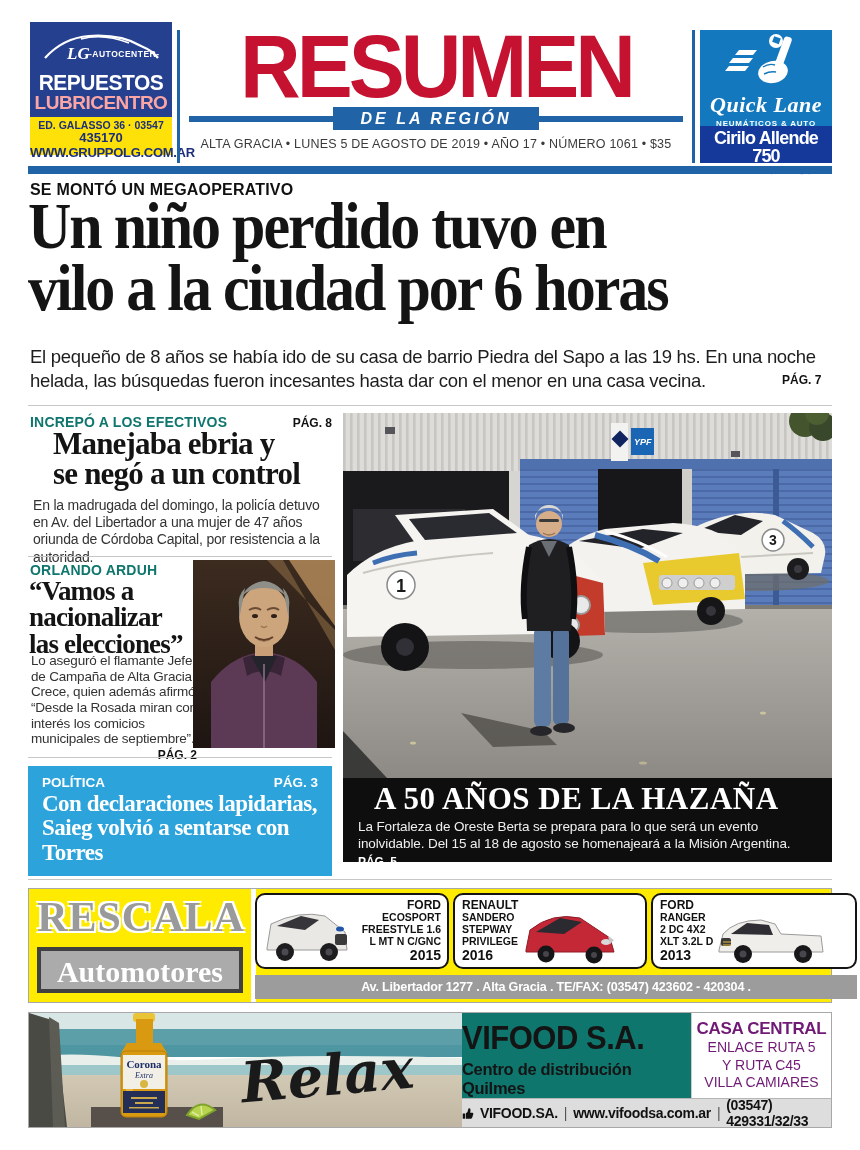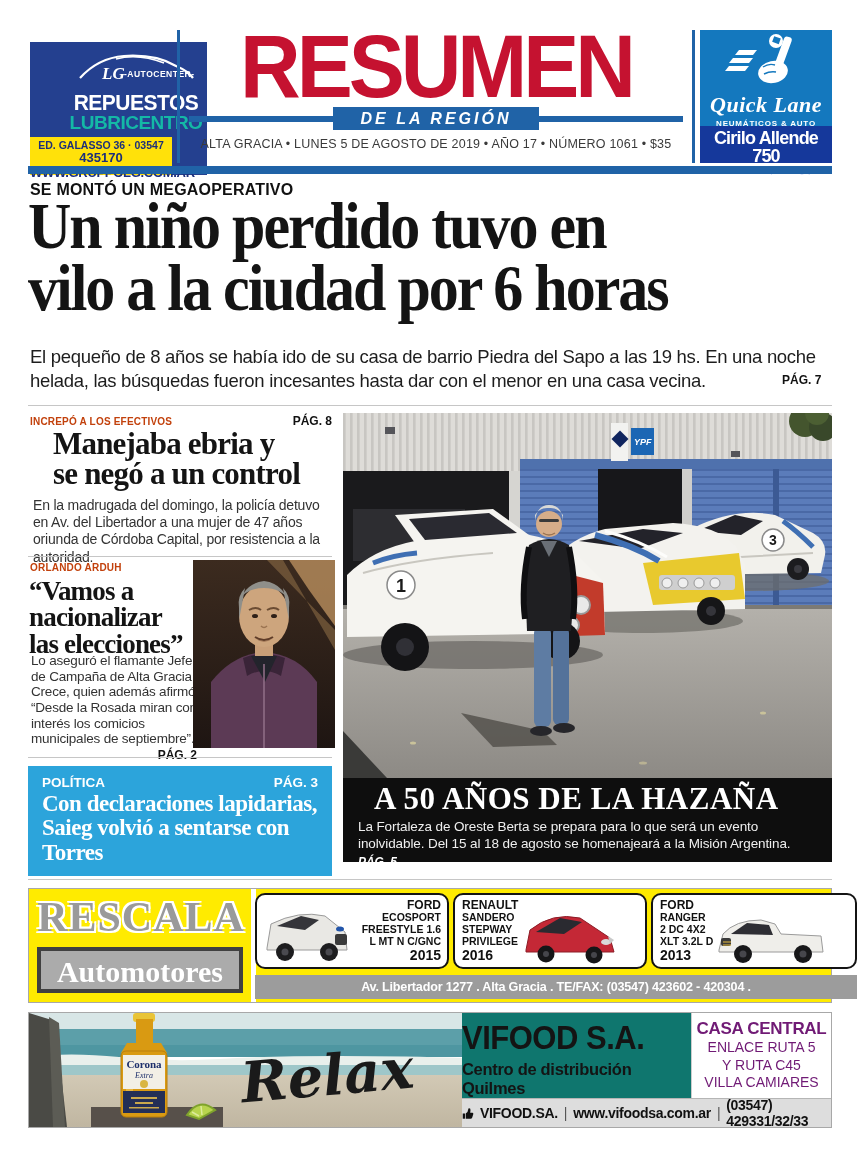--- a/index.html
+++ b/index.html
@@ -1,23 +1,23 @@
 <!DOCTYPE html>
 <html><head>
 <meta charset="utf-8">
 <style>
   html,body{margin:0;padding:0;background:#e8e8e8;}
   .page{position:relative;width:860px;height:1150px;background:#fff;margin:0 auto;
         font-family:"Liberation Sans",sans-serif;overflow:hidden;}
   .abs{position:absolute;}
 
   
-  .lg-ad{left:30px;top:42px;width:142px;height:133px;background:#24408F;text-align:center;padding-left:35px;}
+  .lg-ad{left:30px;top:22px;width:142px;height:133px;background:#24408F;text-align:center;}
   .lg-ad .rep{color:#fff;font-weight:bold;font-size:21px;letter-spacing:-.5px;line-height:1.0;transform:scaleY(1.05);}
-  .lg-ad .lub{color:#14b8a6;font-weight:bold;font-size:19px;letter-spacing:-.5px;line-height:1.0;}
+  .lg-ad .lub{color:#fca5a5;font-weight:bold;font-size:19px;letter-spacing:-.5px;line-height:1.0;}
   .lg-yellow{position:absolute;left:0;bottom:0;width:142px;height:36px;background:#FFE10A;color:#1c2f7a;
              font-weight:bold;line-height:1.15;padding-top:2px;}
   .lg-yellow .l1{font-size:10.5px;} .lg-yellow .l1 b{font-size:13px;}
   .lg-yellow .l2{font-size:13px;letter-spacing:-.3px;}
   .hdr-vline{top:30px;width:3px;height:133px;background:#2063A7;}
   .masthead{left:183px;top:26px;width:506px;text-align:center;}
   .mast-title{font-weight:bold;font-size:84px;line-height:.92;color:#C51230;letter-spacing:-4px;
               transform:scaleY(1.06);transform-origin:top;}
   .mast-tagwrap{position:relative;height:24px;margin-top:4px;font-style:italic;}
   .mast-line{position:absolute;left:6px;right:6px;top:9px;height:6px;background:#2063A7;}
@@ -27,21 +27,21 @@
   .ql-ad{left:700px;top:30px;width:132px;height:133px;background:#1478BE;text-align:center;}
   .ql-brand{color:#fff;font-family:"Liberation Serif",serif;font-style:italic;font-weight:bold;
             font-size:22px;letter-spacing:.5px;margin-top:-2px;}
   .ql-tag{color:#fff;font-weight:bold;font-size:8px;letter-spacing:.8px;margin-top:1px;}
   .ql-navy{position:absolute;left:0;bottom:0;width:132px;height:34px;background:#15389B;color:#fff;padding-top:3px;}
   .ql-addr{font-weight:bold;font-size:18px;letter-spacing:-.8px;line-height:1;}
   .ql-note{font-size:7.5px;color:#cfd8f5;margin-top:1px;}
   .blue-bar{left:28px;top:166px;width:804px;height:8px;background:#2063A7;}
 
   
-  .kicker{font-weight:bold;color:#c2410c;font-size:10px;letter-spacing:.2px;}
+  .kicker{font-weight:bold;color:#0f766e;font-size:14px;letter-spacing:.2px;}
   .kicker.black{color:#111;font-size:16px;}
   .pag{font-weight:bold;color:#111;font-size:12px;}
   .serif{font-family:"Liberation Serif",serif;font-weight:bold;color:#141414;}
   .lead-kicker{left:30px;top:181px;}
   .lead-head{left:28px;top:196px;width:810px;font-size:60px;line-height:.96;letter-spacing:-2px;
              transform:scaleY(1.08);transform-origin:top left;}
   .lead-deck{left:30px;top:345px;width:802px;font-size:18.5px;line-height:1.28;color:#1d1d1d;letter-spacing:-.3px;}
   .lead-pag{left:782px;top:373px;}
 
   
@@ -60,21 +60,21 @@
                   letter-spacing:-.5px;margin-top:2px;color:#fff;}
 
   
   .hero{left:343px;top:413px;width:489px;height:405px;}
   .hero svg{display:block;}
   .caption{left:343px;top:778px;width:489px;height:84px;background:#0e0e0e;color:#fff;
            padding:5px 15px;box-sizing:border-box;}
   .cap-title{font-family:"Liberation Serif",serif;font-weight:bold;font-size:31px;letter-spacing:.5px;
              line-height:1.05;color:#fff;margin-left:16px;}
   .cap-deck{font-size:13.5px;line-height:1.3;color:#efefef;letter-spacing:-.1px;margin-top:2px;}
-  .cap-deck .pag{color:#fff;font-style:italic;}
+  .cap-deck .pag{color:#fff;}
 
   
   .rescala{left:28px;top:888px;width:804px;height:115px;background:#FFEB00;border:1px solid #a8a8a8;box-sizing:border-box;}
   .rescala-name{position:absolute;left:8px;top:4px;width:208px;text-align:center;
     font-family:"Liberation Serif",serif;font-weight:bold;font-size:42px;color:#9a9a9a;letter-spacing:1px;
     text-shadow:-2px -2px 0 #fff,2px -2px 0 #fff,-2px 2px 0 #fff,2px 2px 0 #fff;}
   .rescala-sub{position:absolute;left:8px;top:58px;width:206px;height:46px;background:#ABABAB;border:4px solid #404040;
     box-sizing:border-box;text-align:center;font-family:"Liberation Serif",serif;font-weight:bold;
     font-size:30px;color:#fff;line-height:42px;}
   .rescala-gap{position:absolute;left:222px;top:0;width:5px;height:113px;background:#fff;}

